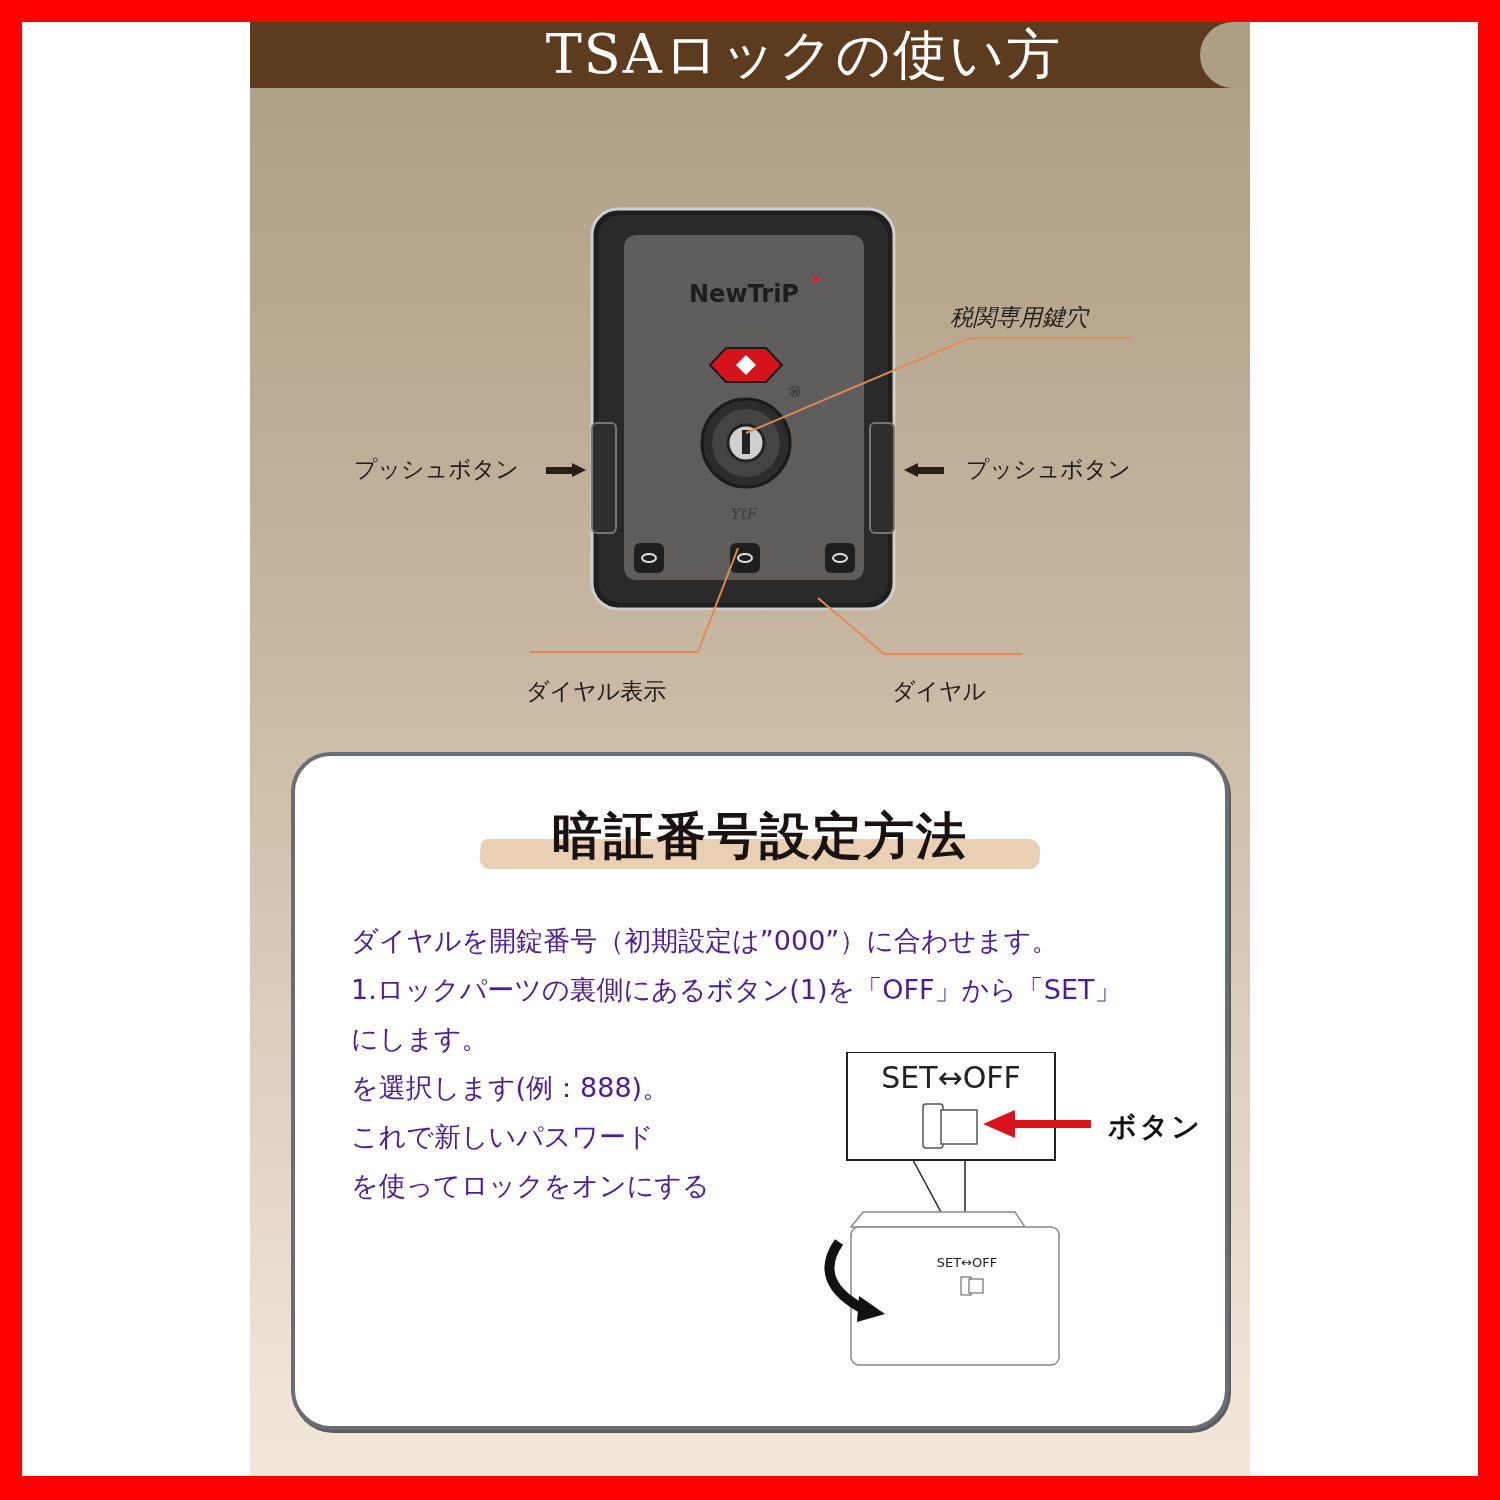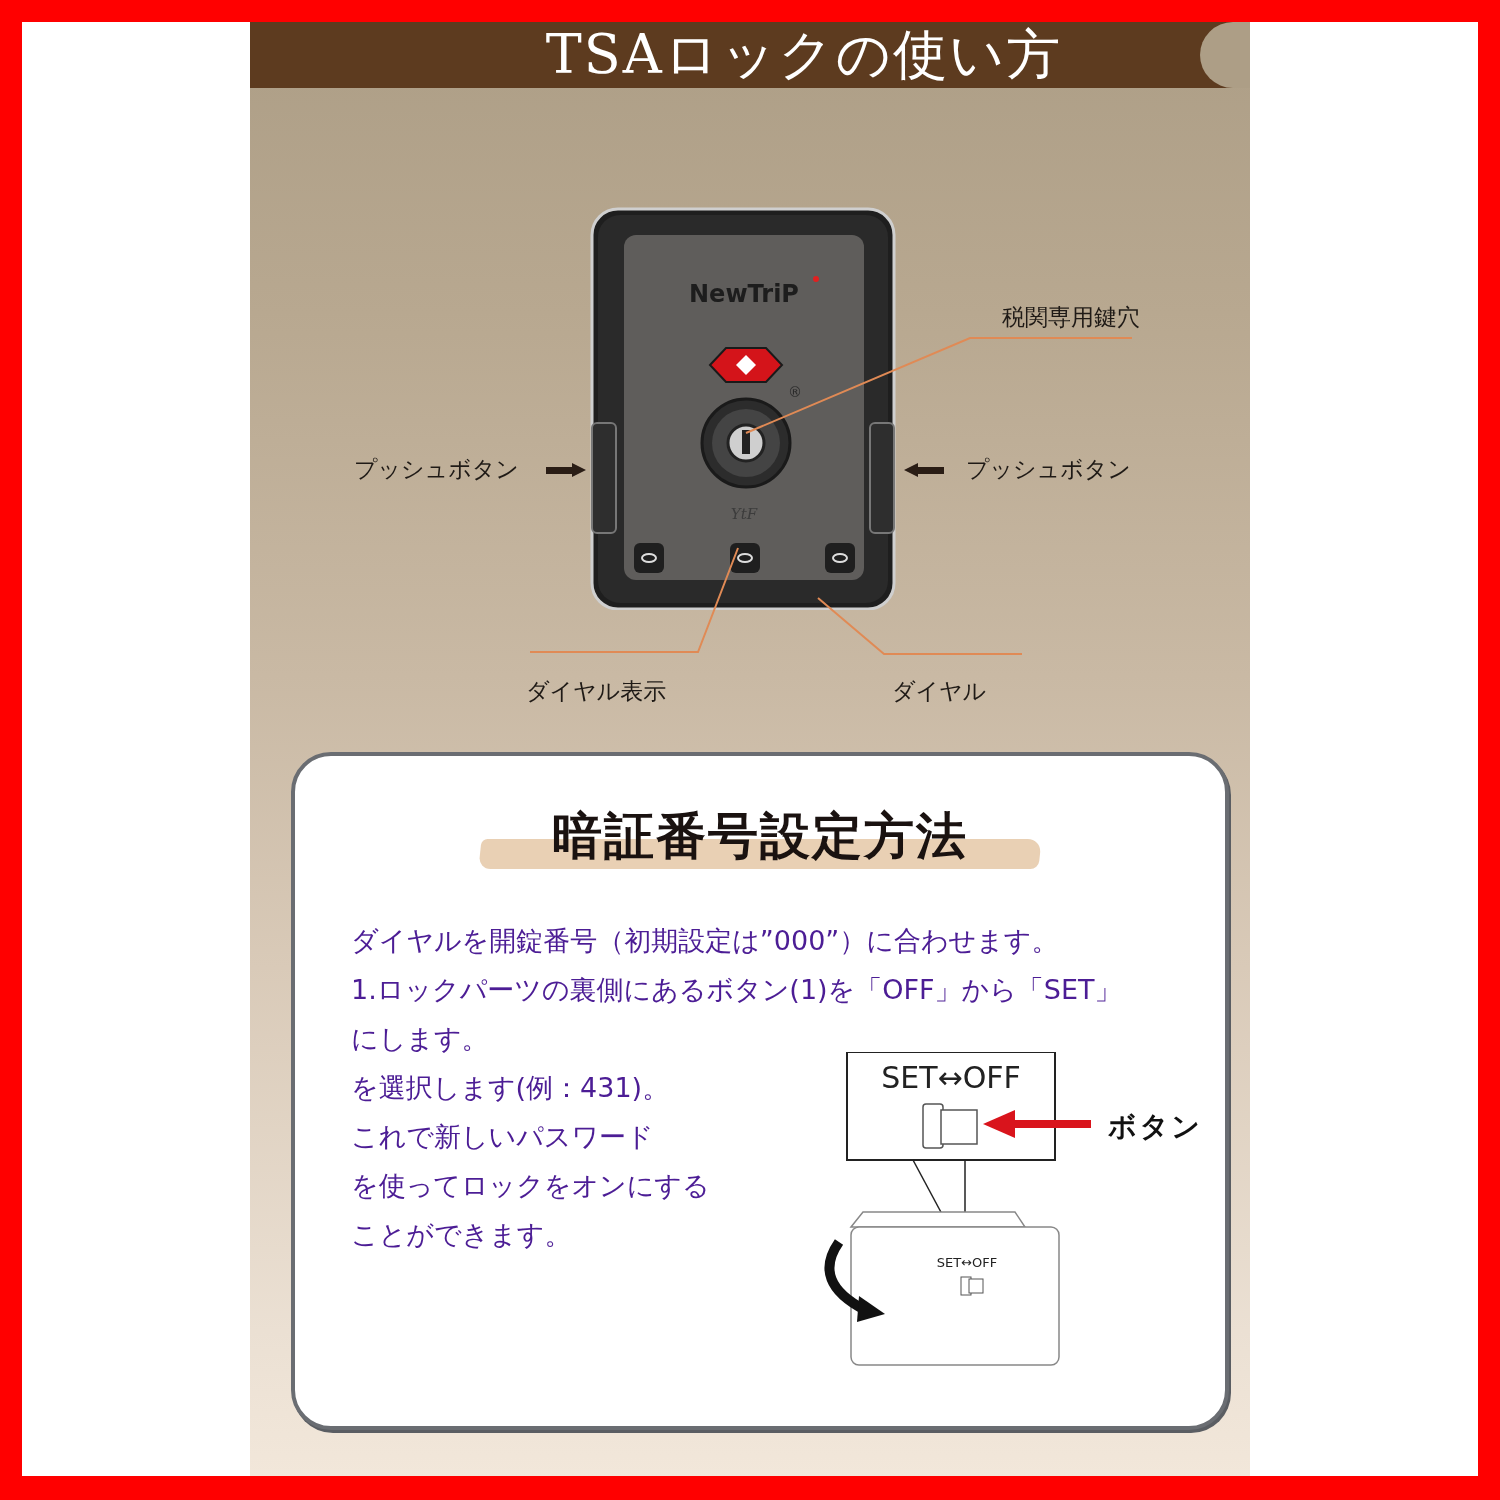--- a/index.html
+++ b/index.html
@@ -134,21 +134,21 @@
         <ellipse cx="252" cy="353" rx="7" ry="4" fill="none" stroke="#ddd" stroke-width="2"></ellipse>
       </g>
     </svg>
 
     <svg style="position:absolute;left:0;top:0;width:1000px;height:720px;pointer-events:none">
       <polyline points="496,411 720,316 882,316" fill="none" stroke="#e08a55" stroke-width="2"></polyline>
       <polyline points="488,526 448,630 280,630" fill="none" stroke="#e08a55" stroke-width="2"></polyline>
       <polyline points="568,576 634,632 772,632" fill="none" stroke="#e08a55" stroke-width="2"></polyline>
     </svg>
 
-    <div class="callout-label" style="left:752px;top:280px;">税関専用鍵穴</div>
+    <div class="callout-label" style="left:700px;top:280px;font-style:italic;">税関専用鍵穴</div>
     <div class="callout-label" style="left:104px;top:432px;">プッシュボタン</div>
     <div class="callout-label" style="left:716px;top:432px;">プッシュボタン</div>
     <div class="callout-label" style="left:276px;top:654px;">ダイヤル表示</div>
     <div class="callout-label" style="left:642px;top:654px;">ダイヤル</div>
 
     <svg class="arrow" style="left:296px;top:441px;" viewBox="0 0 40 14">
       <rect x="0" y="4" width="28" height="7" fill="#2a1d15"></rect>
         <polygon points="26,0 40,7 26,14" fill="#2a1d15"></polygon>
     </svg>
     <svg class="arrow" style="left:654px;top:441px;" viewBox="0 0 40 14">
@@ -159,24 +159,23 @@
     <div class="card">
       <div class="card-title-wrap">
         <div class="card-title-brush"></div>
         <div class="card-title">暗証番号設定方法</div>
       </div>
 
       <div class="steps">
         <div>ダイヤルを開錠番号（初期設定は”000”）に合わせます。</div>
         <div>1.ロックパーツの裏側にあるボタン(1)を「OFF」から「SET」</div>
         <div>にします。</div>
-        <div>を選択します(例：431)。</div>
+        <div>を選択します(例：888)。</div>
         <div>これで新しいパスワード</div>
         <div>を使ってロックをオンにする</div>
-        <div>ことができます。</div>
       </div>
 
       <svg class="diagram" viewBox="0 0 400 340">
 
         <rect x="32" y="0" width="208" height="108" fill="#fff" stroke="#222" stroke-width="2"></rect>
         <text x="136" y="36" text-anchor="middle" font-family="DejaVu Sans, sans-serif" font-size="30" fill="#222">SET↔OFF</text>
         <g>
           <rect x="108" y="52" width="20" height="44" rx="3" fill="#fff" stroke="#555" stroke-width="1.5"></rect>
           <rect x="126" y="58" width="36" height="34" fill="#fff" stroke="#555" stroke-width="1.5"></rect>
         </g>

